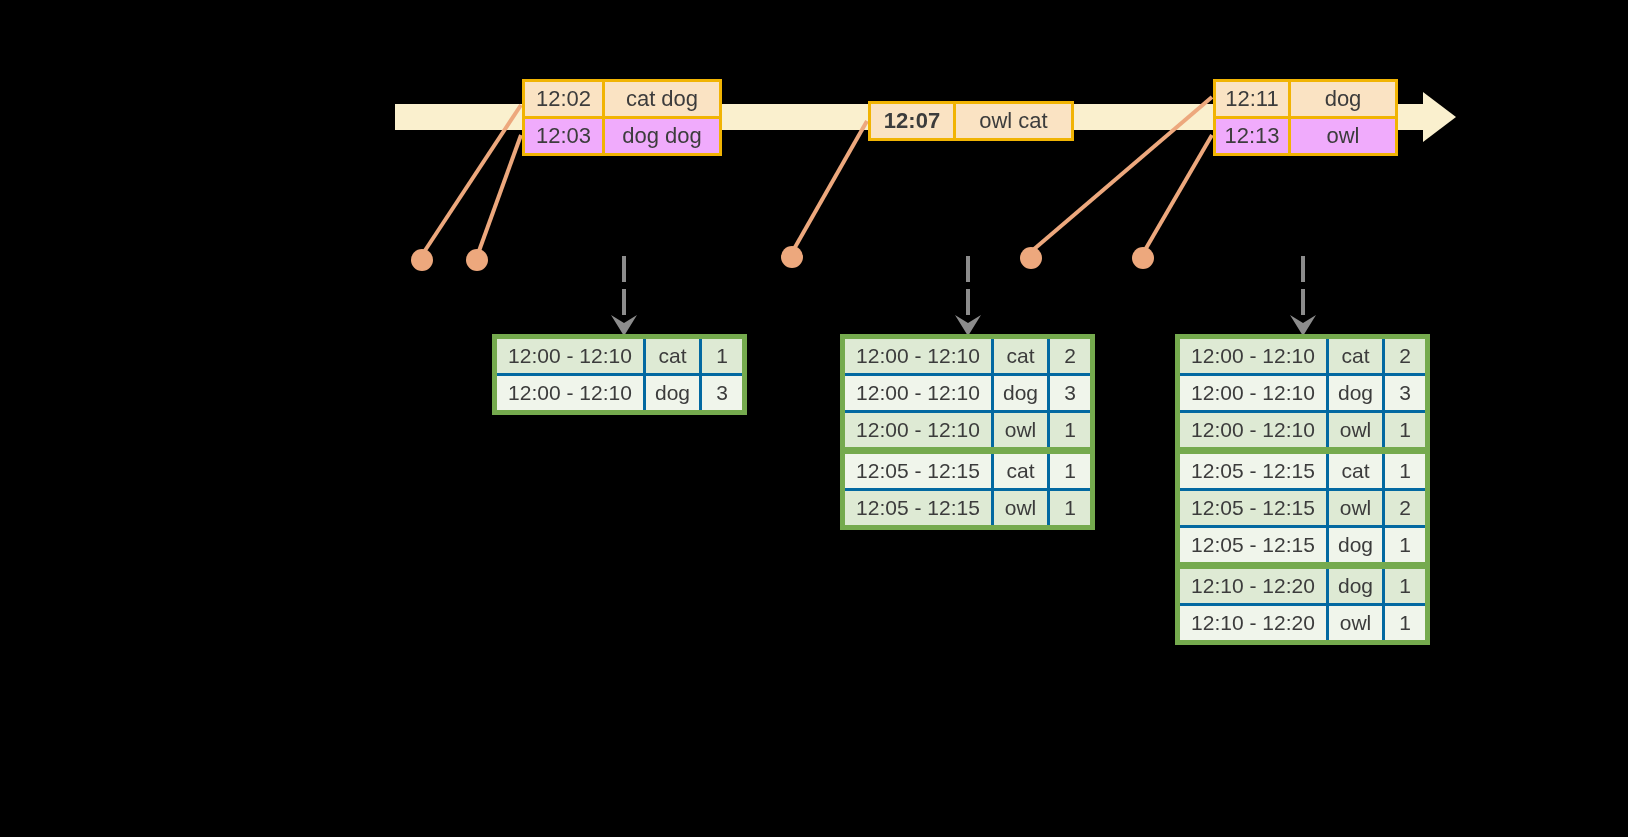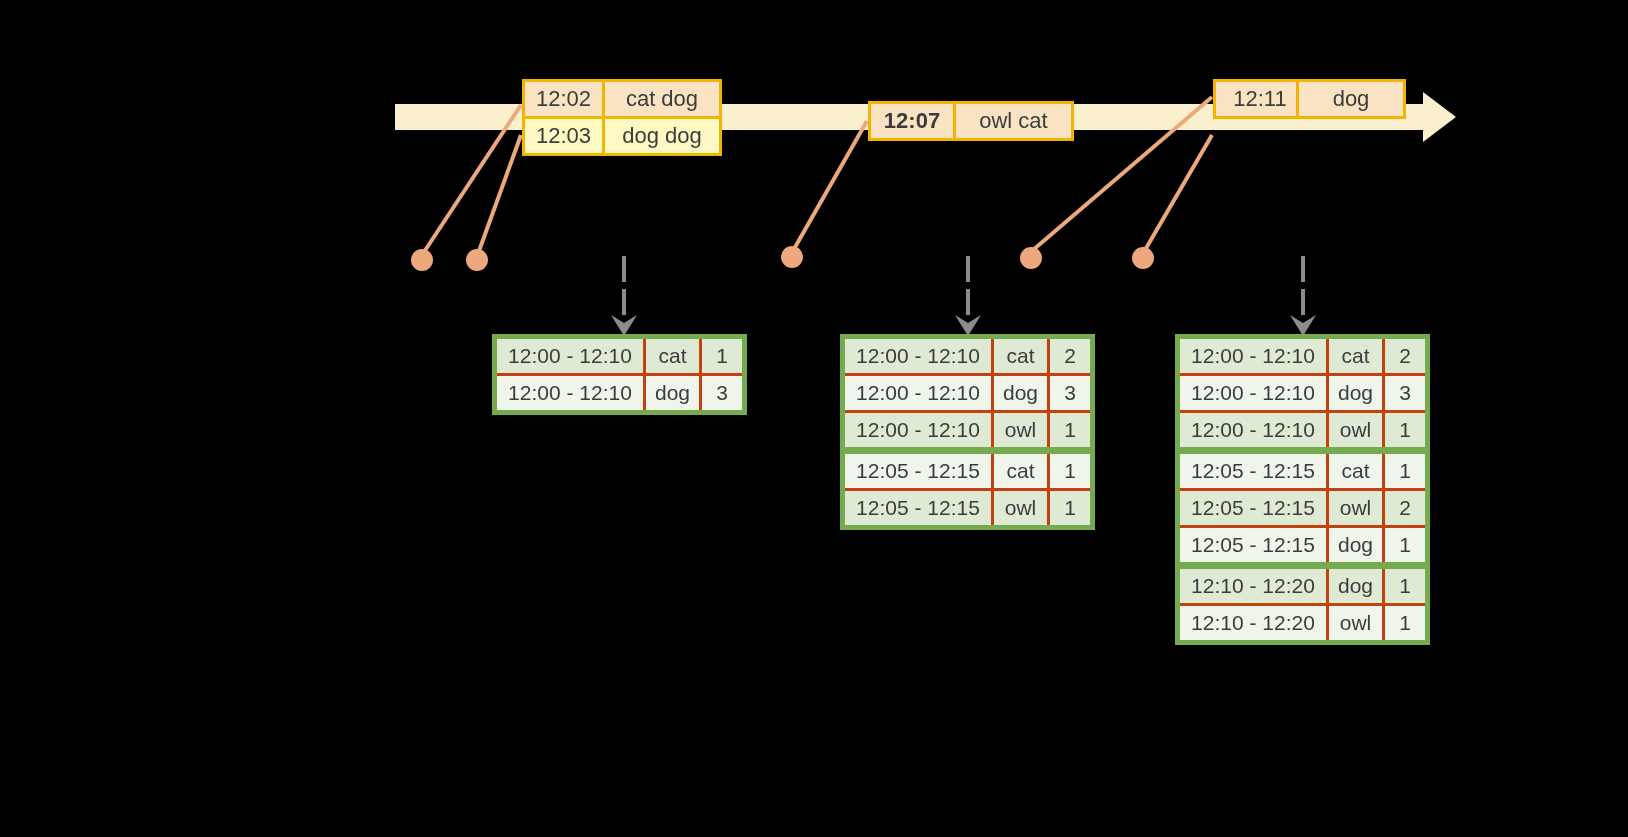--- a/index.html
+++ b/index.html
@@ -17,31 +17,31 @@
   
   svg.overlay { position:absolute; left:0; top:0; width:1628px; height:837px; }
 
   table { border-collapse:collapse; position:absolute; color:#3C3C3C; table-layout:fixed; }
   td { padding:0; text-align:center; vertical-align:middle; overflow:hidden; white-space:nowrap; }
 
   
   .etable { border:3px solid #F1B403; }
   .etable td { border:3px solid #F1B403; height:34px; font-size:22px; }
   .etable tr.rowA td { background:#FAE3C3; }
-  .etable tr.rowB td { background:#fef9c3; }
+  .etable tr.rowB td { background:#f0abfc; }
   .et1 .c-time { width:77px; }  .et1 .c-words { width:114px; }
   .et2 .c-time { width:82px;font-weight:bold; }  .et2 .c-words { width:115px;margin-top:8px; }
-  .et3 .c-time { width:72px;padding-left:8px; }  .et3 .c-words { width:104px; }
+  .et3 .c-time { width:72px; }  .et3 .c-words { width:104px; }
   .pos-et1 { left:522px; top:63px; }
   .pos-et2 { left:868px; top:85px; }
   .pos-et3 { left:1213px; top:63px; }
 
   
   .rtable { border:5px solid #75AA4E; }
-  .rtable td { border:3px solid #c2410c; height:34px; font-size:21px; }
+  .rtable td { border:3px solid #0369a1; height:34px; font-size:21px; }
   .rtable tr:nth-child(odd) td  { background:#DEEAD4; }
   .rtable tr:nth-child(even) td { background:#F0F5EB; }
   .rtable tr.gsep td { border-top:7px solid #75AA4E; }
   .rtable .c-win  { width:146px; }
   .rtable .c-word { width:53px;margin-top:8px; }
   .rtable .c-cnt  { width:40px; }
   .pos-rt1 { left:492px; top:318px; }
   .pos-rt2 { left:840px; top:318px; }
   .pos-rt3 { left:1175px; top:318px; }
 </style>
@@ -105,20 +105,24 @@
     </tr>
   </tbody>
     </table>
 
   <table class="etable et3 pos-et3">
     <tbody>
         <tr class="rowA">
       <td class="c-time">12:11</td>
       <td class="c-words">dog</td>
     </tr>
+    <tr class="rowB">
+      <td class="c-time">12:13</td>
+      <td class="c-words">owl</td>
+    </tr>
   </tbody>
     </table>
 
   <table class="rtable pos-rt1">
     <tbody>
         <tr>
       <td class="c-win">12:00 - 12:10</td>
       <td class="c-word">cat</td>
       <td class="c-cnt">1</td>
     </tr>

